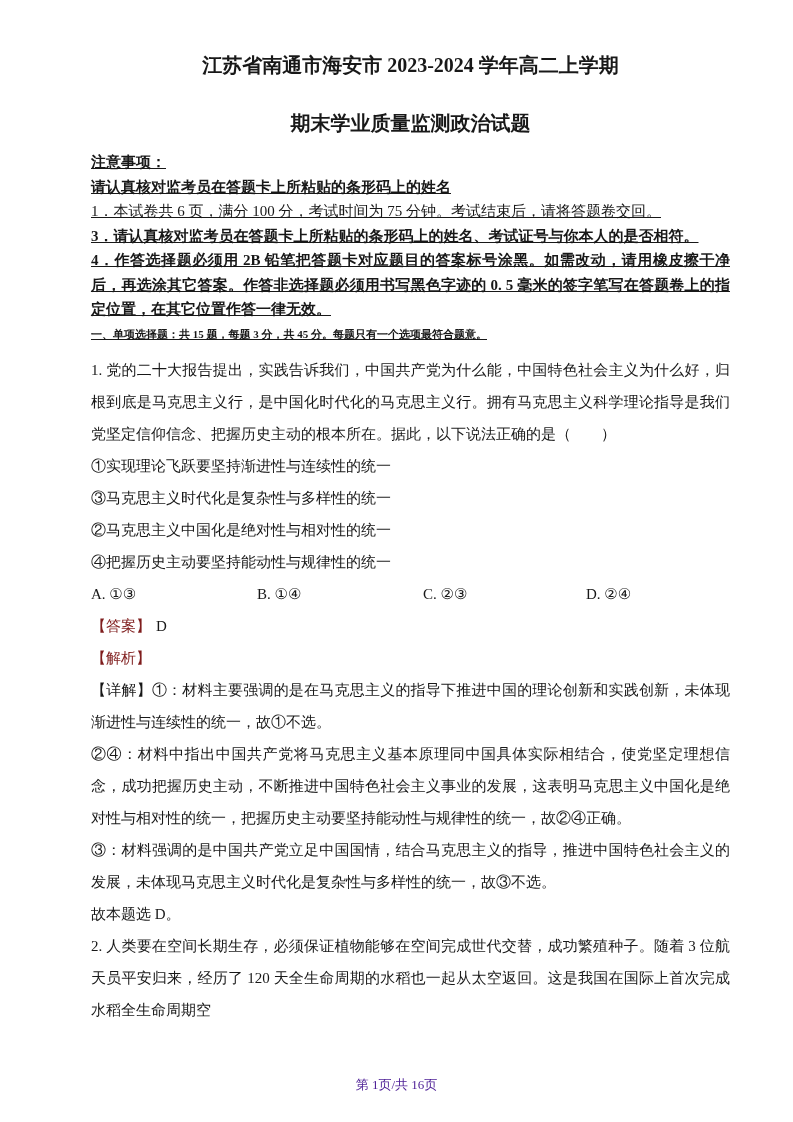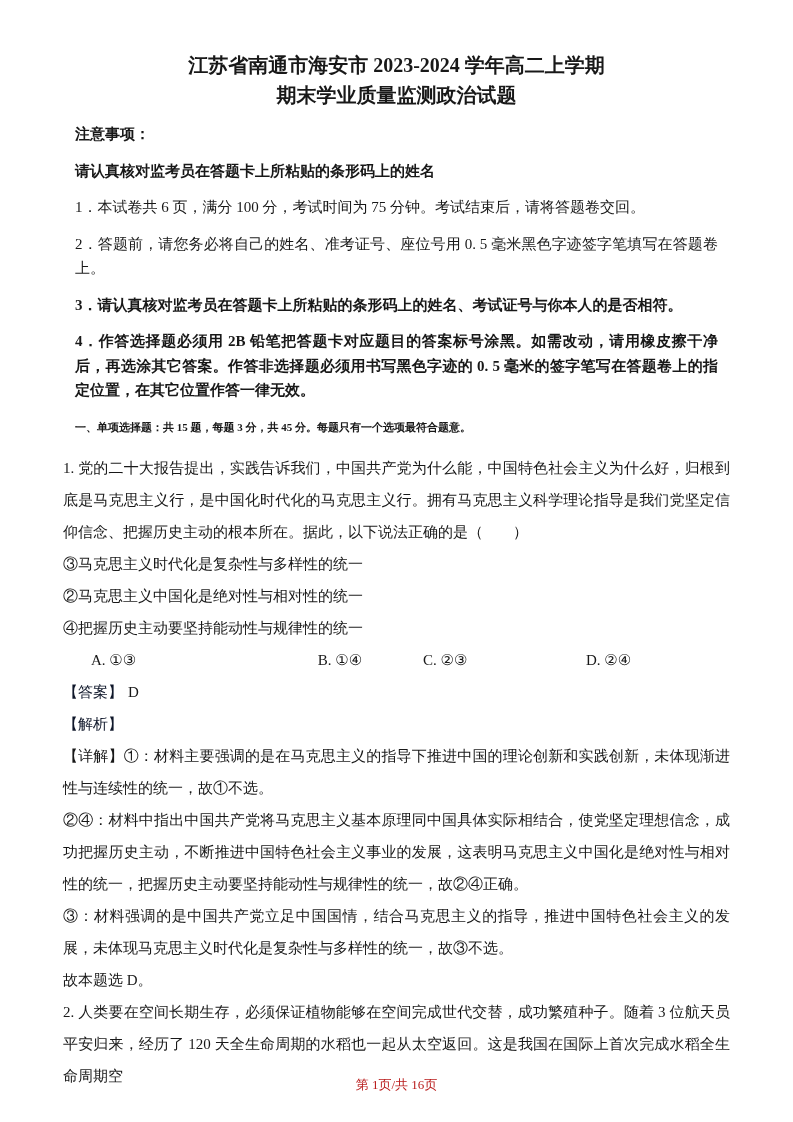--- a/index.html
+++ b/index.html
@@ -2,66 +2,66 @@
 <html><head>
 <meta charset="utf-8">
 <style>
   html,body { margin:0; padding:0; background:#ffffff; }
   .page {
     position:relative;
     width:793px; height:1122px;
     margin:0 auto;
     background:#ffffff;
     box-sizing:border-box;
-    padding:50px 63px 0 63px;
+    padding:50px 63px 0 91px;
     font-family:"Liberation Serif","DejaVu Serif",serif;
     color:#181818;
     overflow:hidden;
   }
   .title { font-size:20px; font-weight:bold; text-align:center; line-height:30px; margin:0; }
-  .title2 { }
+  .title2 { margin-top:28px; }
   .notice { margin-top:12px; font-size:15px; line-height:24.5px; }
-  .notice p { margin:12px; text-align:justify; }
+  .notice p { margin:0; text-align:justify;text-decoration:underline; }
   .b { font-weight:bold; }
   .section-header { font-size:11px; font-weight:bold; line-height:25px; margin:0; text-align:justify; }
   .qa { margin-top:7px; font-size:15px; line-height:32px; }
   .qa p { margin:0; }
   .just { text-align:justify; }
   .options { display:flex; }
   .options span { display:inline-block; }
-  .opt-a { width:166px;margin-left:28px; }
-  .opt-b { width:166px;text-align:center; }
+  .opt-a { width:166px; }
+  .opt-b { width:166px; }
   .opt-c { width:163px; }
-  .blue { color:#0f172a; }
+  .blue { color:#7f1d1d; }
   .answer-value { margin-left:5px; }
   .footer {
     position:absolute; left:0; right:0; top:1076px;
-    text-align:center; font-size:13px; color:#b91c1c;
+    text-align:center; font-size:13px; color:#4c1d95;
   }
 </style>
 </head>
 <body>
 
 <div class="page">
 
   <h1 class="title">江苏省南通市海安市 2023-2024 学年高二上学期</h1>
   <h1 class="title title2">期末学业质量监测政治试题</h1>
 
   <div class="notice">
     <p class="b">注意事项：</p>
     <p class="b">请认真核对监考员在答题卡上所粘贴的条形码上的姓名</p>
     <p>1．本试卷共 6 页，满分 100 分，考试时间为 75 分钟。考试结束后，请将答题卷交回。</p>
-    <p>2．答题前，请您务必将自己的姓名、准考证号、座位号用 0. 5 毫米黑色字迹签字笔填写在答题卷上。</p>
     <p class="b">3．请认真核对监考员在答题卡上所粘贴的条形码上的姓名、考试证号与你本人的是否相符。</p>
     <p class="b">4．作答选择题必须用 2B 铅笔把答题卡对应题目的答案标号涂黑。如需改动，请用橡皮擦干净后，再选涂其它答案。作答非选择题必须用书写黑色字迹的 0. 5 毫米的签字笔写在答题卷上的指定位置，在其它位置作答一律无效。</p>
     <p class="section-header">一、单项选择题：共 15 题，每题 3 分，共 45 分。每题只有一个选项最符合题意。</p>
   </div>
 
   <div class="qa">
     <p class="just">1. 党的二十大报告提出，实践告诉我们，中国共产党为什么能，中国特色社会主义为什么好，归根到底是马克思主义行，是中国化时代化的马克思主义行。拥有马克思主义科学理论指导是我们党坚定信仰信念、把握历史主动的根本所在。据此，以下说法正确的是（　　）</p>
+    <p>①实现理论飞跃要坚持渐进性与连续性的统一</p>
     <p>③马克思主义时代化是复杂性与多样性的统一</p>
     <p>②马克思主义中国化是绝对性与相对性的统一</p>
     <p>④把握历史主动要坚持能动性与规律性的统一</p>
 
     <div class="options">
       <span class="opt-a">A. ①③</span>
       <span class="opt-b">B. ①④</span>
       <span class="opt-c">C. ②③</span>
       <span class="opt-d">D. ②④</span>
     </div>

